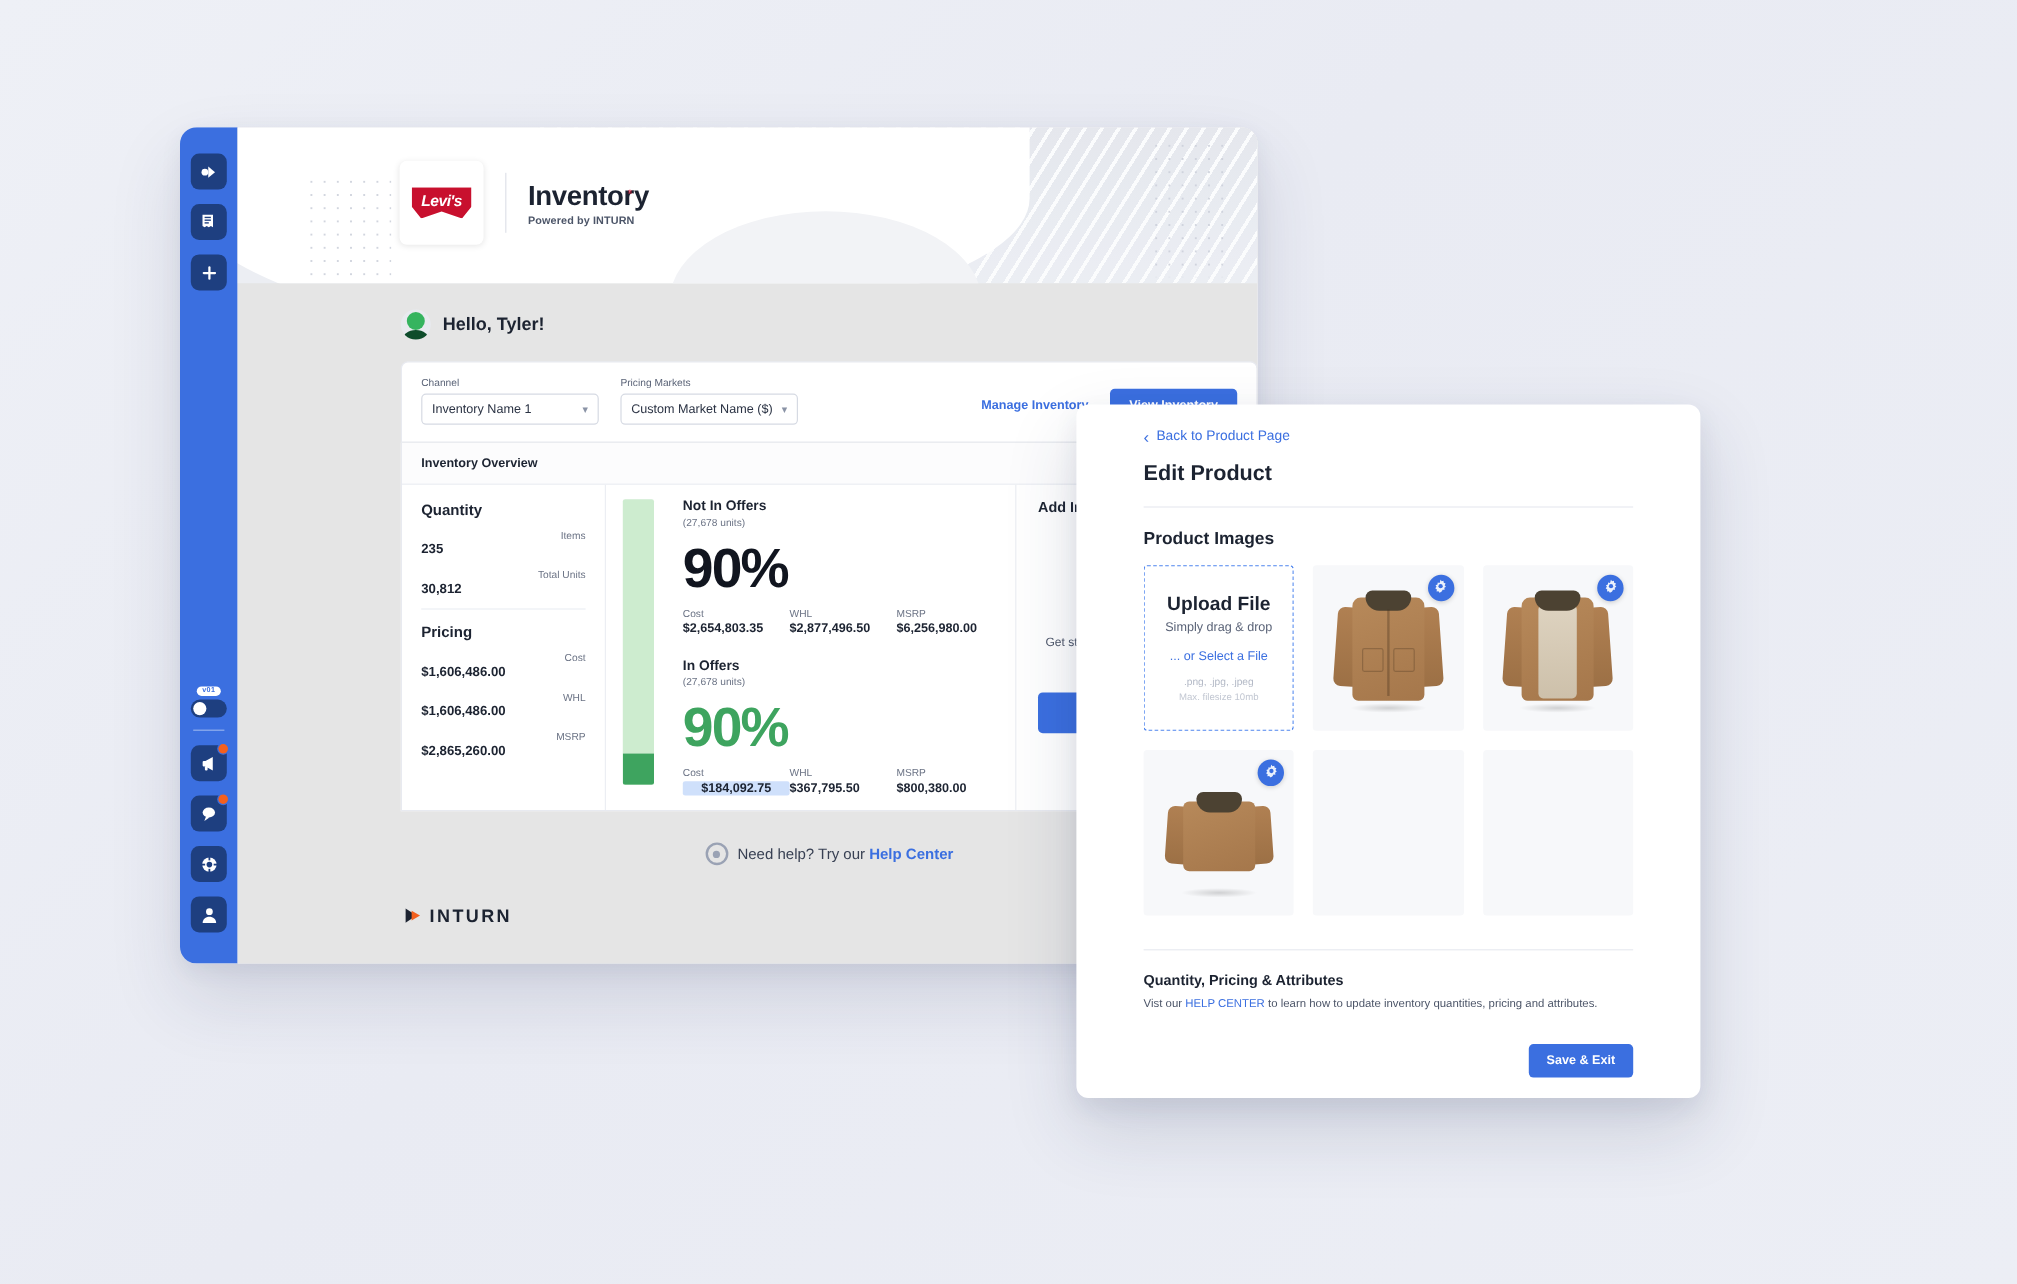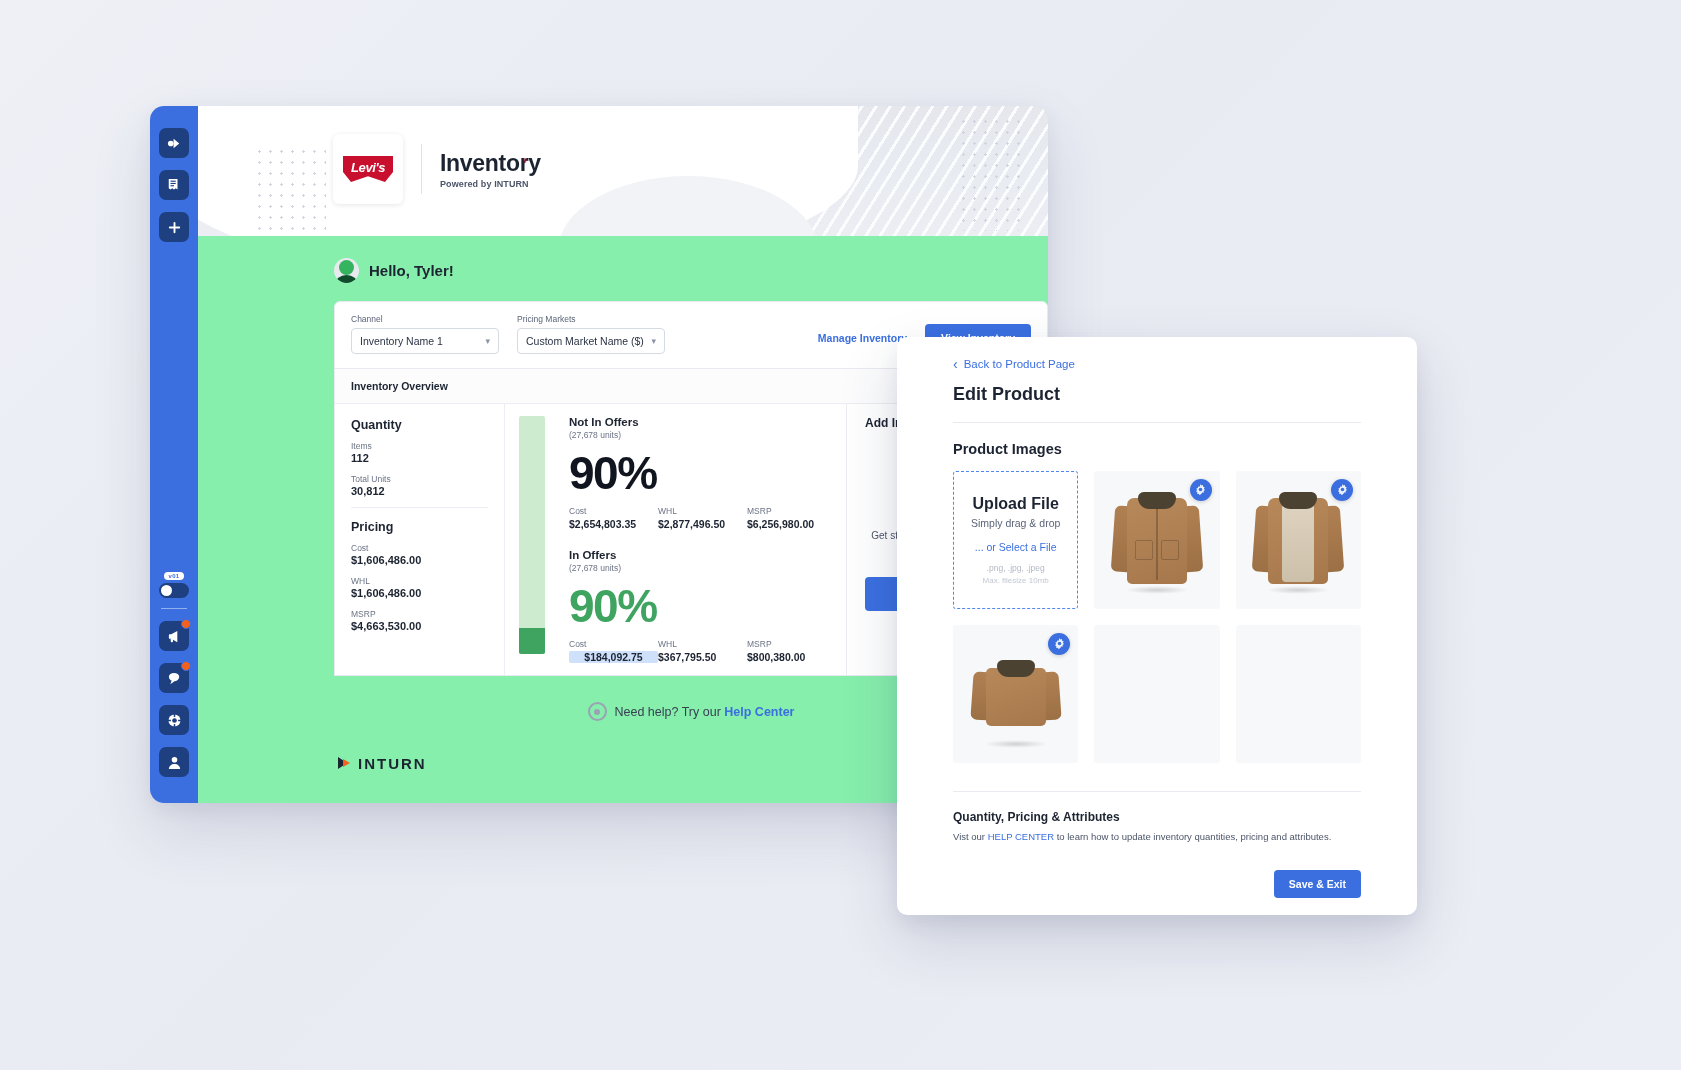--- a/index.html
+++ b/index.html
@@ -59,21 +59,21 @@
   .rail-divider { width: 26px; height: 1px; background: rgba(255,255,255,.45); margin-bottom: 12px; }
   .rail-btn.badged { position: relative; }
   .rail-btn .dot {
     position: absolute; right: -2px; top: -2px;
     width: 10px; height: 10px; border-radius: 50%;
     background: #f4601e; border: 1.5px solid #3b6fe0;
   }
   .rail-bottom-gap { height: 14px; }
 
   
-  .dash-main { flex: 1 1 auto; position: relative; background: #86efac; overflow: hidden; }
+  .dash-main { flex: 1 1 auto; position: relative; background: #e5e5e5; overflow: hidden; }
 
   .brand-hero {
     height: 130px; position: relative; overflow: hidden;
     background: #eceef3;
   }
   .hero-stripes {
     position: absolute; right: 0; top: 0; width: 600px; height: 130px;
     background:
       repeating-linear-gradient(-58deg, rgba(255,255,255,0) 0 9px, rgba(255,255,255,.95) 9px 12px),
       linear-gradient(180deg,#e4e6ec,#eceef3);
@@ -172,21 +172,21 @@
   }
   .panel-head {
     padding: 11px 16px; border-bottom: 1px solid #eceef3;
     font-size: 10.5px; font-weight: 700; color:#1c2331;
     background: #fcfcfd;
   }
   .ov-body { display:flex; min-height: 252px; }
   .ov-left { width: 170px; flex:0 0 170px; padding: 14px 16px; border-right: 1px solid #eceef3; }
   .ov-h { font-size: 12.5px; font-weight: 700; color:#1c2331; margin-bottom: 9px; }
   .kv { margin-bottom: 10px; }
-  .kv .k { font-size: 8.5px; color:#6b7385; }
+  .kv .k { font-size: 8.5px; color:#6b7385;text-align:right; }
   .kv .v { font-size: 11px; font-weight: 700; color:#1c2331; margin-top:1px; }
   .ov-rule { height:1px; background:#eceef3; margin: 6px 0 12px 0; }
 
   .ov-mid { flex: 1 1 auto; display:flex; padding: 12px 0 12px 0; }
   .bar-wrap { width: 26px; flex:0 0 26px; margin-left: 14px; position: relative; }
   .bar {
     width: 26px; height: 238px; background:#cdeccf; border-radius: 2px;
     position: relative; overflow: hidden;
   }
   .bar-fill { position:absolute; left:0; bottom:0; width:100%; height: 11%; background:#3ea45f;}
@@ -452,39 +452,39 @@
     </div>
 
     <div class="panel">
       <div class="panel-head">Inventory Overview</div>
       <div class="ov-body">
 
         <div class="ov-left">
           <div class="ov-h">Quantity</div>
           <div class="kv">
             <div class="k">Items</div>
-            <div class="v">112</div>
+            <div class="v">235</div>
           </div>
           <div class="kv">
             <div class="k">Total Units</div>
             <div class="v">30,812</div>
           </div>
           <div class="ov-rule"></div>
           <div class="ov-h">Pricing</div>
           <div class="kv">
             <div class="k">Cost</div>
             <div class="v">$1,606,486.00</div>
           </div>
           <div class="kv">
             <div class="k">WHL</div>
             <div class="v">$1,606,486.00</div>
           </div>
           <div class="kv">
             <div class="k">MSRP</div>
-            <div class="v">$4,663,530.00</div>
+            <div class="v">$2,865,260.00</div>
           </div>
         </div>
 
         <div class="ov-mid">
           <div class="bar-wrap">
             <div class="bar">
               <div class="bar-fill"></div>
             </div>
           </div>
           <div class="ov-stats">

